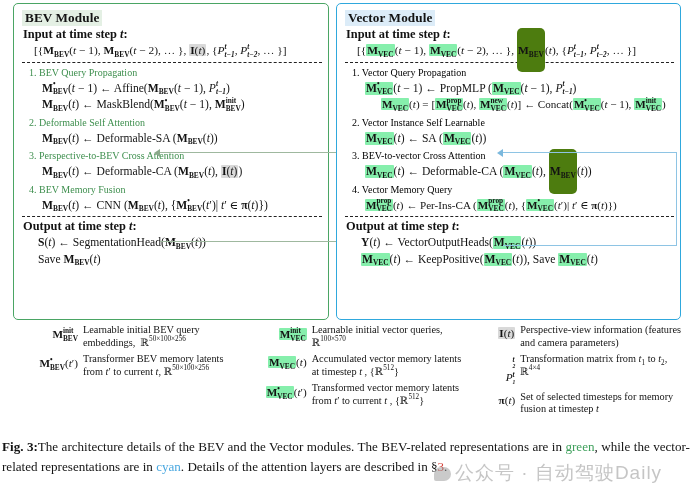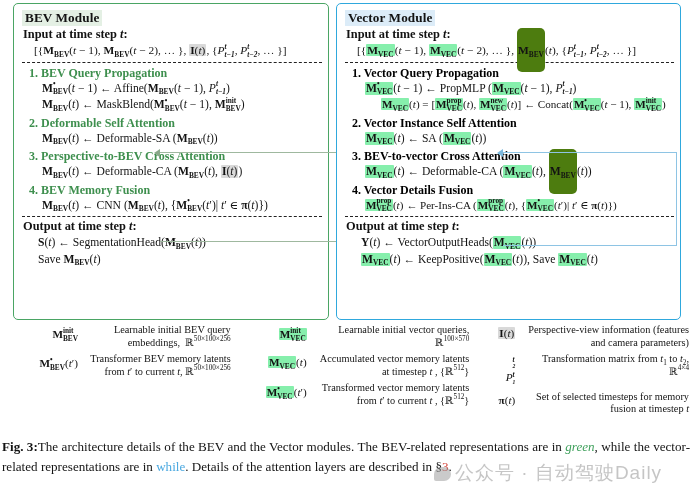--- a/index.html
+++ b/index.html
@@ -63,22 +63,22 @@
     font-size: 11.6px;
     line-height: 15.5px;
     white-space: nowrap;
     margin: 0 0 1px 0;
   }
   .formula.indent  { padding-left: 16px; }
   .formula.indent2 { padding-left: 20px; }
   .formula.input-row { padding-left: 12px; font-size: 11.4px; }
 
   .step-title {
-    font-weight: bold;
-    font-size: 12px;
+    font-weight: normal;
+    font-size: 10px;
     line-height: 16px;
     margin: 2px 0 0 7px;
     position: relative;
   }
   .bev .step-title { color: #3e8f4e; }
   .vec .step-title { color: #000000; }
 
   
   .dashed-sep {
     border: 0;
@@ -167,36 +167,35 @@
     padding-top: 3px;
     white-space: nowrap;
   }
   .c1 .legend-sym { width: 74px; }
   .c2 .legend-sym { width: 76px; }
   .c3 .legend-sym { width: 46px; }
   .legend-desc {
     font-size: 10.3px;
     line-height: 12.6px;
     flex: 1 1 auto;
-    text-align: right;
   }
 
   
   .caption {
     position: absolute;
     left: 2px;
     top: 437px;
     width: 688px;
     font-size: 13.1px;
     line-height: 20px;
     text-align: justify;
     text-justify: inter-word;
   }
   .caption b { font-weight: bold; }
-  .cap-green { color: #3fa05c; font-style: italic; }
+  .cap-green { color: #3fa05c; }
   .cap-cyan  { color: #4aa8e0; }
   .cap-red   { color: #d23b32; }
 
   
   .watermark {
     position: absolute;
     left: 434px;
     top: 460px;
     font-family: Liberation Sans, sans-serif;
     font-size: 19px;
@@ -338,42 +337,42 @@
       <span class="hl-blue"><span class="m">M</span><span class="sub">VEC</span></span>(<span class="it">t</span>) =
       [<span class="hl-blue"><span class="m">M</span><span class="stk"><span class="up">prop</span><span>VEC</span></span></span>(<span class="it">t</span>),
       <span class="hl-blue"><span class="m">M</span><span class="stk"><span class="up">new</span><span>VEC</span></span></span>(<span class="it">t</span>)]
       ← Concat(<span class="hl-blue"><span class="m">M</span><span class="stk"><span class="up">•</span><span>VEC</span></span></span>(<span class="it">t</span> − 1),
       <span class="hl-blue"><span class="m">M</span><span class="stk"><span class="up">init</span><span>VEC</span></span></span>)
     </div>
 
     
     <div class="step-title">
       <span>2.</span>
-      <span>Vector Instance Self Attention</span>
+      <span>Vector Instance Self Learnable</span>
     </div>
     <div class="formula indent2">
       <span class="hl-blue"><span class="m">M</span><span class="sub">VEC</span></span>(<span class="it">t</span>) ←
       SA (<span class="hl-blue"><span class="m">M</span><span class="sub">VEC</span></span>(<span class="it">t</span>))
     </div>
 
     
     <div class="step-title">
       <span>3.</span>
       <span>BEV-to-vector Cross Attention</span>
     </div>
     <div class="formula indent2">
       <span class="hl-blue"><span class="m">M</span><span class="sub">VEC</span></span>(<span class="it">t</span>) ←
       Deformable-CA (<span class="hl-blue"><span class="m">M</span><span class="sub">VEC</span></span>(<span class="it">t</span>),
       <span class="hl-green"><span class="m">M</span><span class="sub">BEV</span></span>(<span class="it">t</span>))
     </div>
 
     
     <div class="step-title">
       <span>4.</span>
-      <span>Vector Details Fusion</span>
+      <span>Vector Memory Query</span>
     </div>
     <div class="formula indent2" style="font-size:11.1px;">
       <span class="hl-blue"><span class="m">M</span><span class="stk"><span class="up">prop</span><span>VEC</span></span></span>(<span class="it">t</span>) ←
       Per-Ins-CA (<span class="hl-blue"><span class="m">M</span><span class="stk"><span class="up">prop</span><span>VEC</span></span></span>(<span class="it">t</span>),
       {<span class="hl-blue"><span class="m">M</span><span class="stk"><span class="up">•</span><span>VEC</span></span></span>(<span class="it">t</span>′)|
       <span class="it">t</span>′ ∈ <span class="m">π</span>(<span class="it">t</span>)})
     </div>
 
     <hr class="dashed-sep">
 
@@ -481,17 +480,17 @@
       <div class="legend-sym">
         <span class="m">π</span>(<span class="it">t</span>)
       </div>
       <div class="legend-desc">
         Set of selected timesteps for memory fusion at timestep <span class="it">t</span>
       </div>
     </div>
   </div>
 </div>
 
-<div class="caption"><b>Fig. 3:</b><span>The architecture details of the BEV and the Vector modules. The BEV-related representations are in </span><span class="cap-green">green</span><span>, while the vector-related representations are in </span><span class="cap-cyan">while</span><span>. Details of the attention layers are described in §</span><span class="cap-red">3</span><span>.</span></div>
+<div class="caption"><b>Fig. 3:</b><span>The architecture details of the BEV and the Vector modules. The BEV-related representations are in </span><span class="cap-green">green</span><span>, while the vector-related representations are in </span><span class="cap-cyan">cyan</span><span>. Details of the attention layers are described in §</span><span class="cap-red">3</span><span>.</span></div>
 
 <div class="watermark">
   <span class="wm-logo"></span><span>公众号 · 自动驾驶Daily</span>
 </div>
 
 </body></html>

